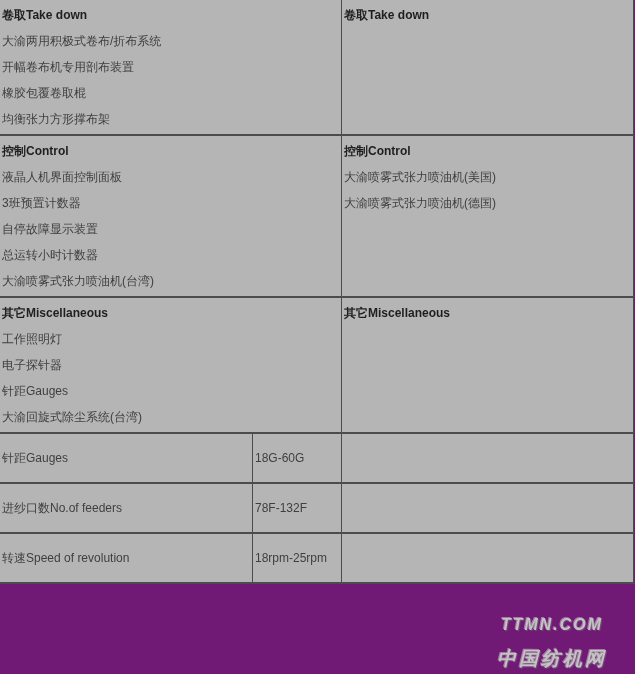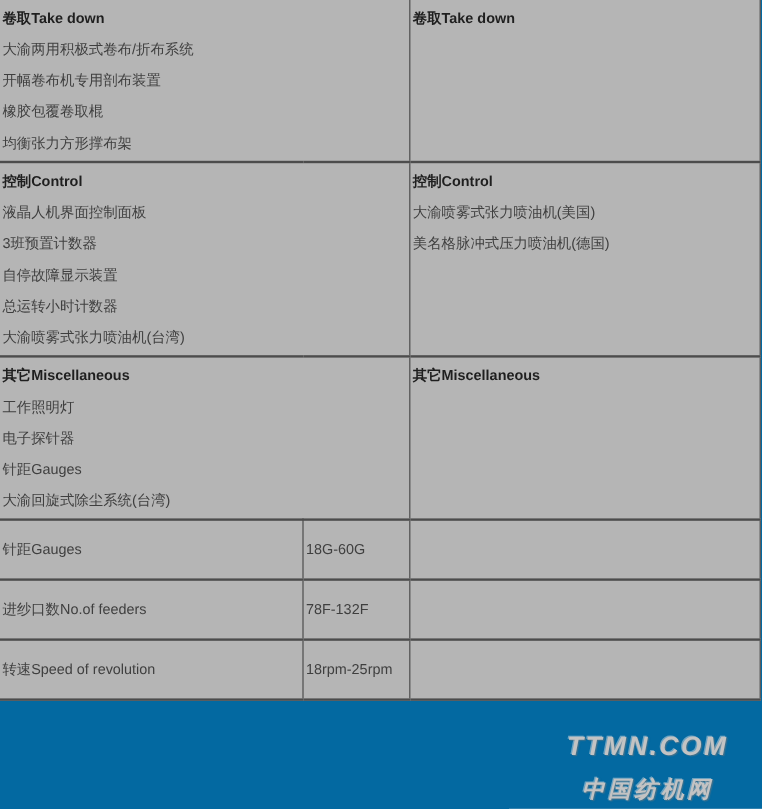--- a/index.html
+++ b/index.html
@@ -1,21 +1,21 @@
 <!DOCTYPE html>
 <html><head>
 <meta charset="utf-8">
 <style>
   * { margin:0; padding:0; box-sizing:border-box; }
   body { font-family: "Liberation Sans", "DejaVu Sans", sans-serif; }
   .screen {
     position: relative;
     width: 635px;
     height: 674px;
-    background: #0369a1;
+    background: #701a75;
     overflow: hidden;
   }
   table.spec-table {
     position: absolute;
     top: -2px;
     left: -1px;
     width: 634px;
     border-collapse: collapse;
     table-layout: fixed;
     background: #b5b5b5;
@@ -59,21 +59,21 @@
     right: 28px;
     bottom: 6px;
     text-align: center;
     font-style: italic;
     font-weight: bold;
     color: #c3c3c3;
     text-shadow: 1px 1px 1px rgba(120,120,120,0.55), -1px -1px 0 rgba(236,236,236,0.45);
     pointer-events: none;
     line-height: 1.0;
   }
-  .watermark .wm1 { font-size: 22px; letter-spacing: 2px; }
+  .watermark .wm1 { font-size: 16px; letter-spacing: 2px; }
   .watermark .wm2 { font-size: 19px; letter-spacing: 3px; margin-top: 16px; }
 </style>
 </head>
 <body>
 
 <div class="screen">
   <table class="spec-table">
     <colgroup>
       <col class="c1">
         <col class="c2">
@@ -97,21 +97,21 @@
             <div class="sec-header">控制Control</div>
             <div class="feature-item">液晶人机界面控制面板</div>
             <div class="feature-item">3班预置计数器</div>
             <div class="feature-item">自停故障显示装置</div>
             <div class="feature-item">总运转小时计数器</div>
             <div class="feature-item">大渝喷雾式张力喷油机(台湾)</div>
           </td>
           <td class="feature-cell" colspan="1">
             <div class="sec-header">控制Control</div>
             <div class="feature-item">大渝喷雾式张力喷油机(美国)</div>
-            <div class="feature-item">美名格脉冲式压力喷油机(德国)</div>
+            <div class="feature-item">大渝喷雾式张力喷油机(德国)</div>
           </td>
         </tr>
         <tr>
           <td class="feature-cell" colspan="2">
             <div class="sec-header">其它Miscellaneous</div>
             <div class="feature-item">工作照明灯</div>
             <div class="feature-item">电子探针器</div>
             <div class="feature-item">针距Gauges</div>
             <div class="feature-item">大渝回旋式除尘系统(台湾)</div>
           </td>

